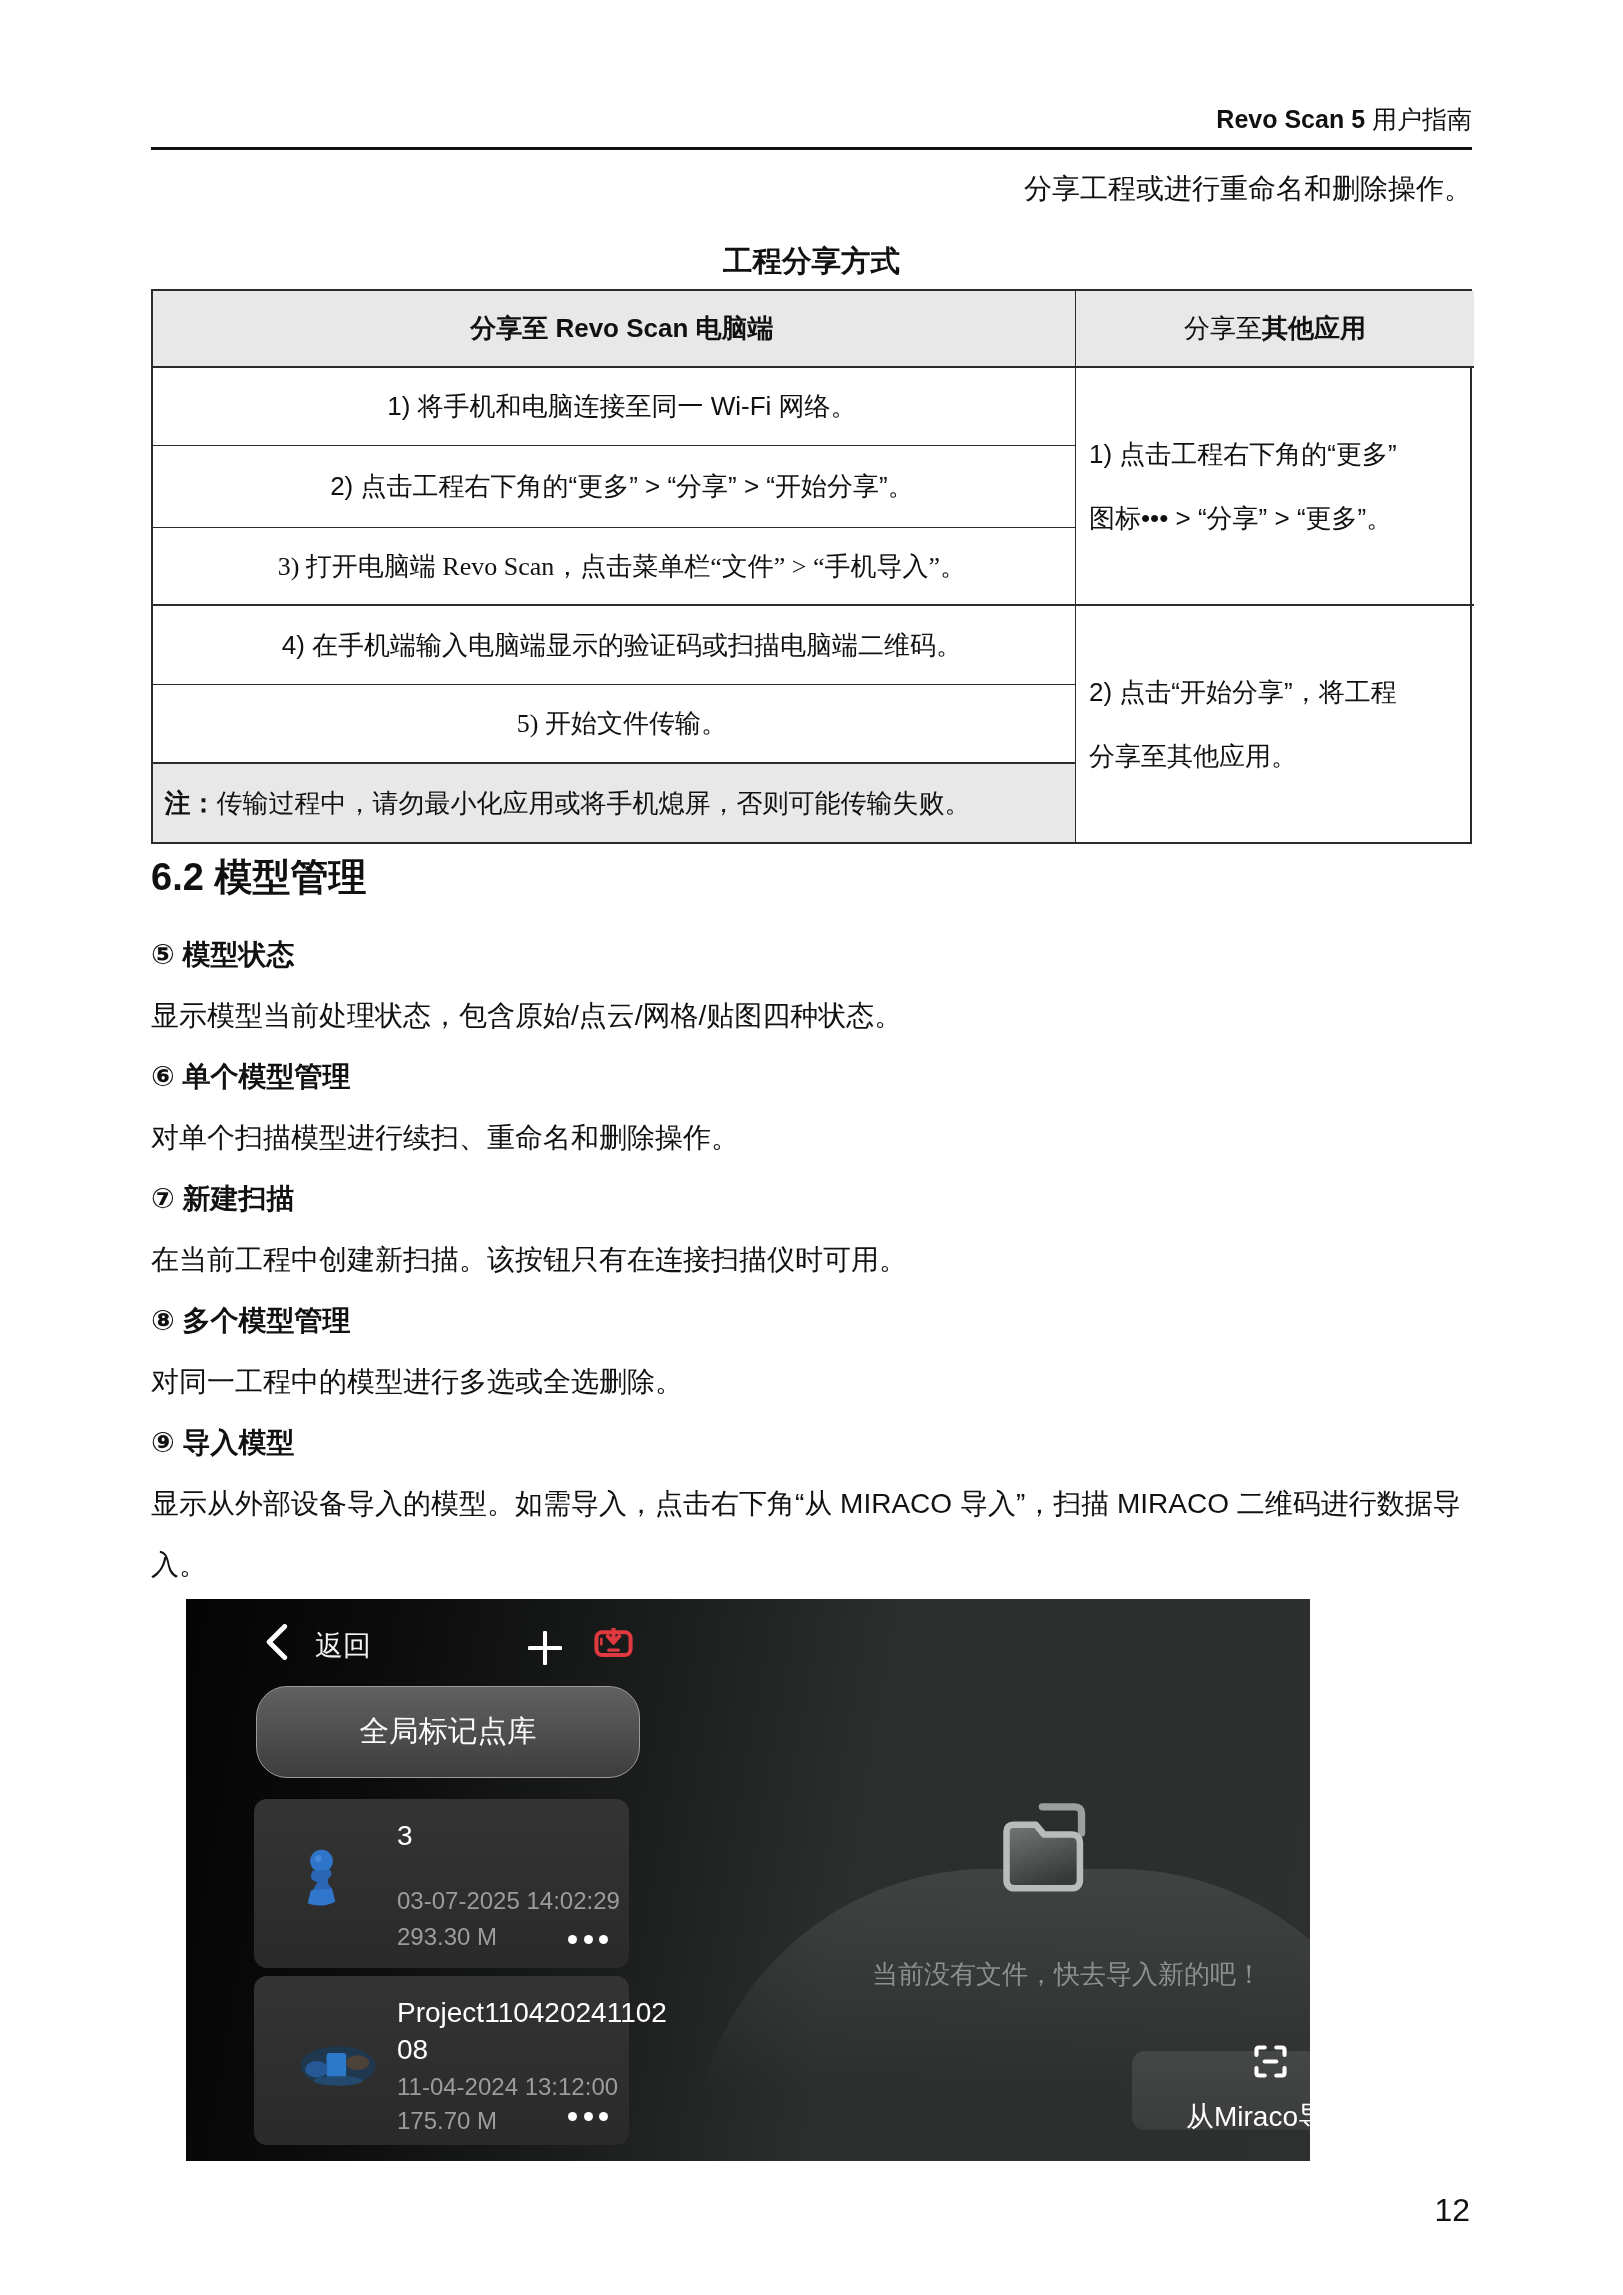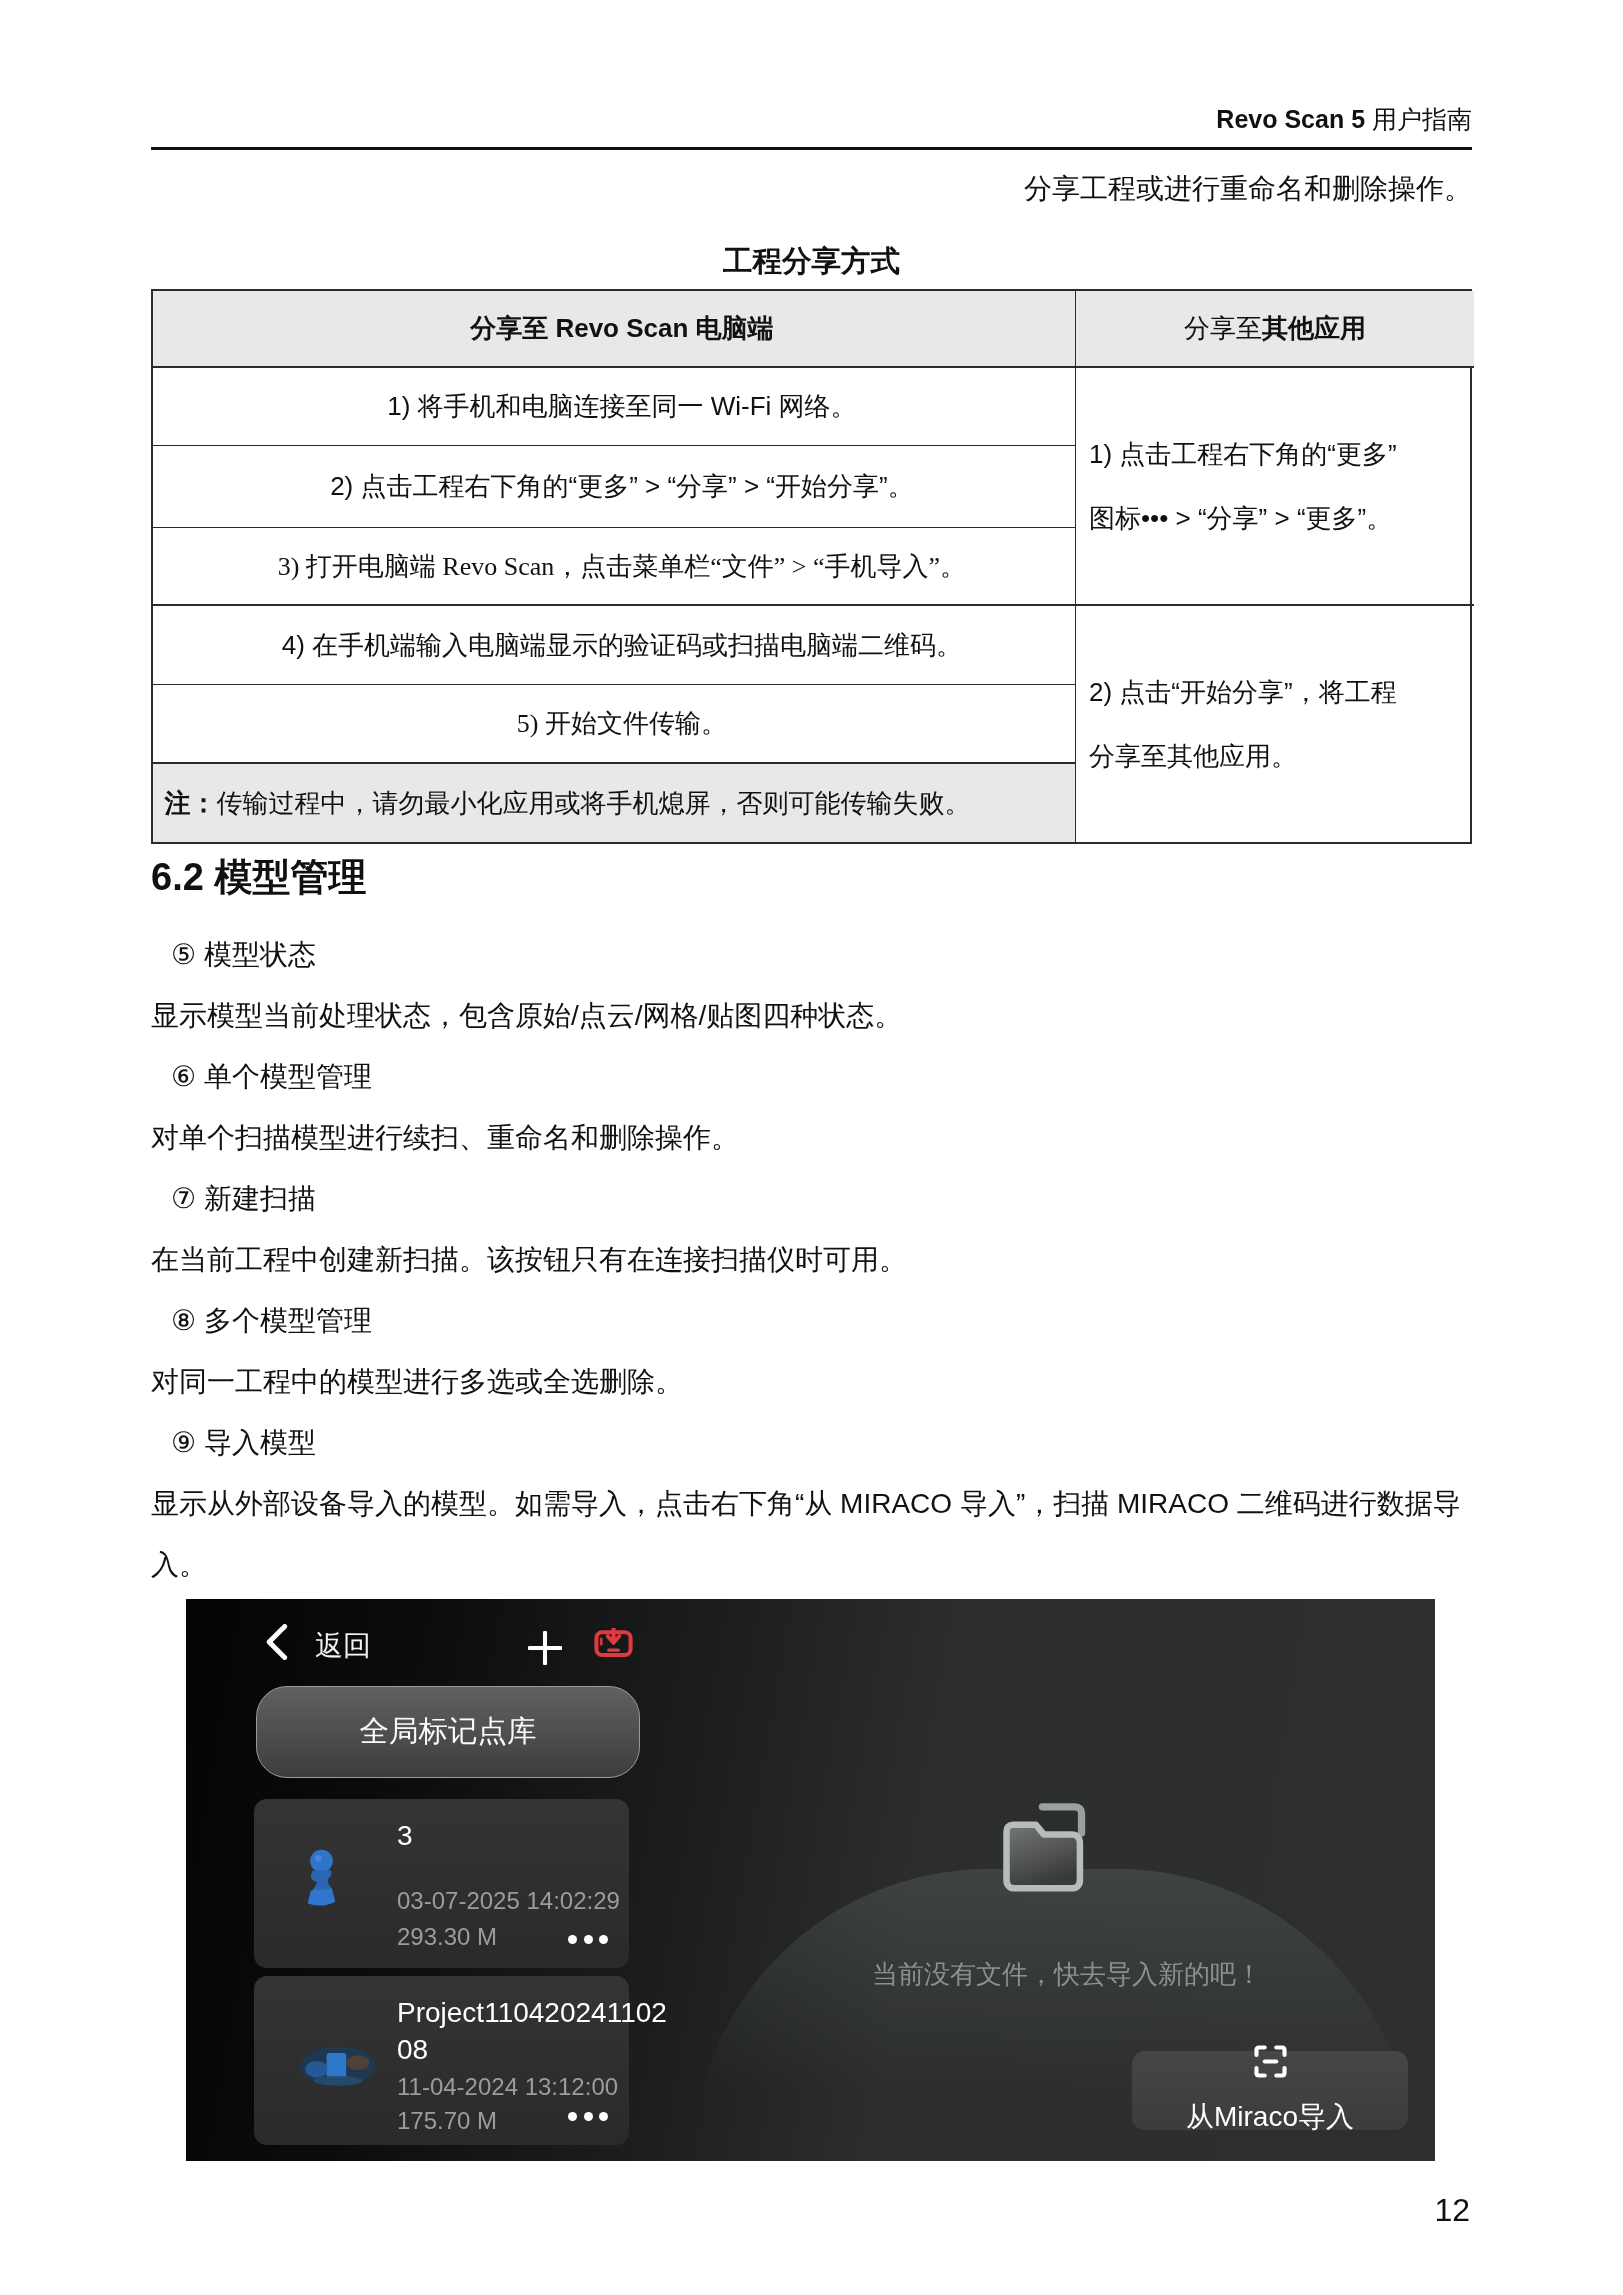--- a/index.html
+++ b/index.html
@@ -30,25 +30,25 @@
   .tcell.note b { font-weight:bold; }
   .rcell { grid-column:2; display:flex; flex-direction:column; align-items:flex-start; justify-content:center;
            padding:0 3.3px 0 13px; line-height:64px; text-align:left; border-bottom:1.6px solid #2b2b2b; }
   .rcell.span-a { grid-row:2 / span 3; border-bottom:2.5px solid #2b2b2b; }
   .rcell.span-b { grid-row:5 / span 3; border-bottom:none; }
   .tcell.lastrow { border-bottom:none; }
 
   
   #section-heading { position:absolute; top:854px; left:151px; font-size:38px; font-weight:bold; line-height:47px; }
   #items { position:absolute; top:924px; left:151px; width:1342px; font-size:28px; }
-  .item-title { font-weight:normal; line-height:61px;margin-left:20px; }
+  .item-title { font-weight:bold; line-height:61px; }
   .item-desc { line-height:61px; }
 
   
-  #app-shot { position:absolute; left:186px; top:1599px; width:1249px; height:562px; overflow:hidden;
+  #app-shot { position:absolute; left:186px; top:1599px; width:1124px; height:562px; overflow:hidden;
               background:linear-gradient(100deg,#040404 0%,#0c0c0c 18%,#1c1e1e 40%,#2c2e2e 58%,#2e3030 100%);
               color:#f0f0f0; }
   .topbar-label { position:absolute; left:129px; top:28px; font-size:28px; color:#f2f2f2; }
   #back-chevron { position:absolute; left:79px; top:25px; }
   #plus-icon { position:absolute; left:342px; top:32px; }
   #import-icon { position:absolute; left:408px; top:29px; }
 
   #marker-btn { position:absolute; left:70px; top:87px; width:384px; height:92px; border-radius:31px;
                 background:linear-gradient(#616161,#3d3d3d); border:1.6px solid #9a9a9a;
                 display:flex; align-items:center; justify-content:center; font-size:29.5px; color:#fafafa;text-align:center; }

